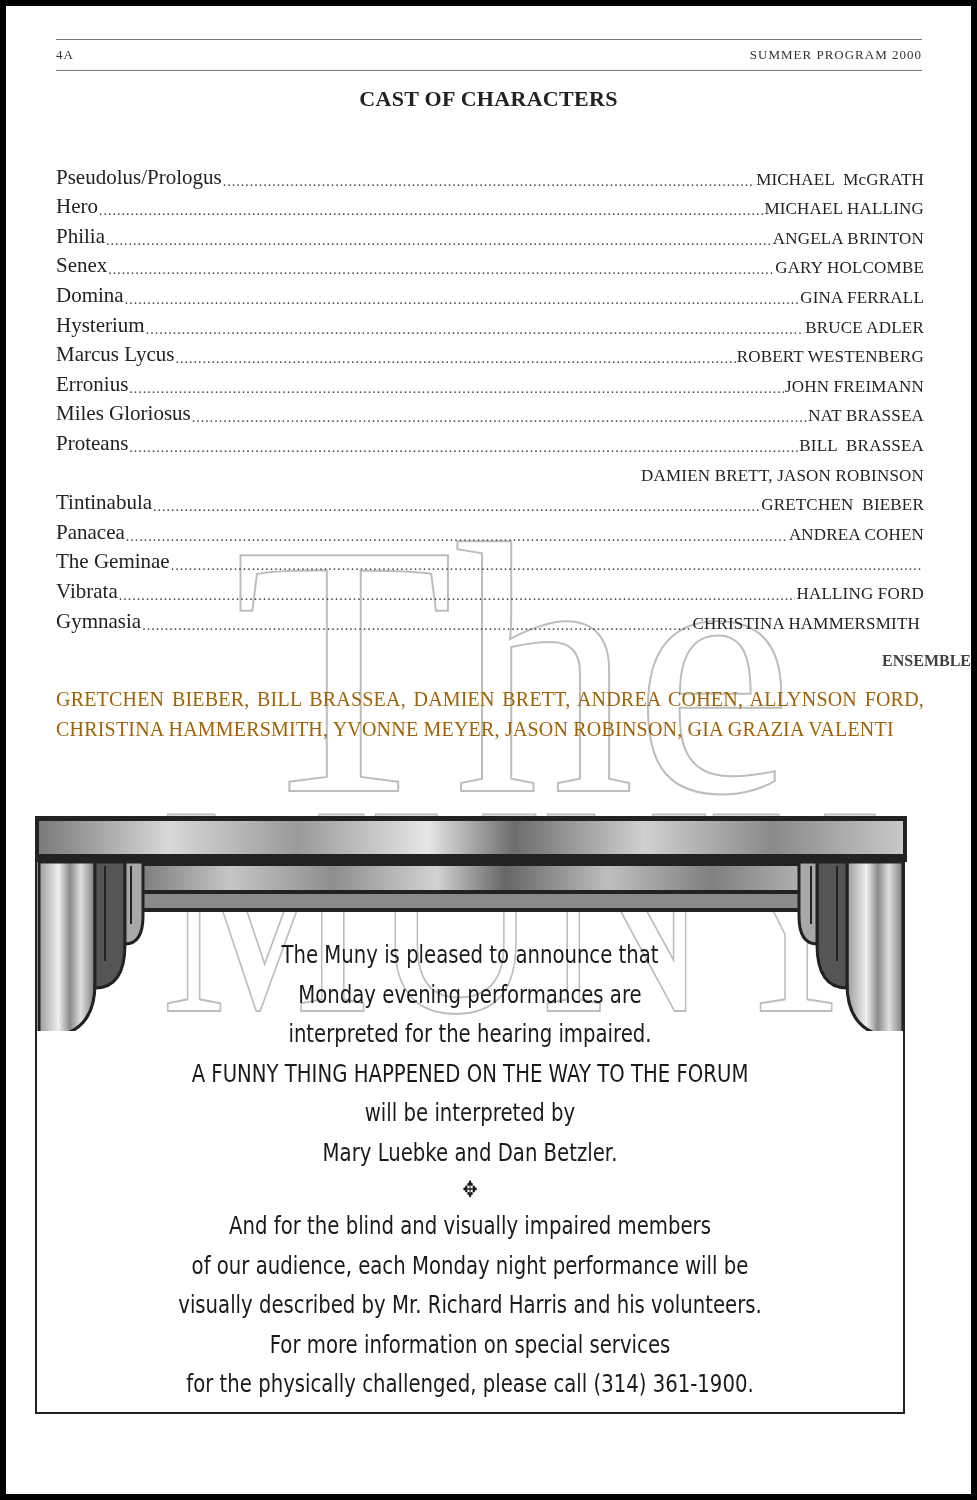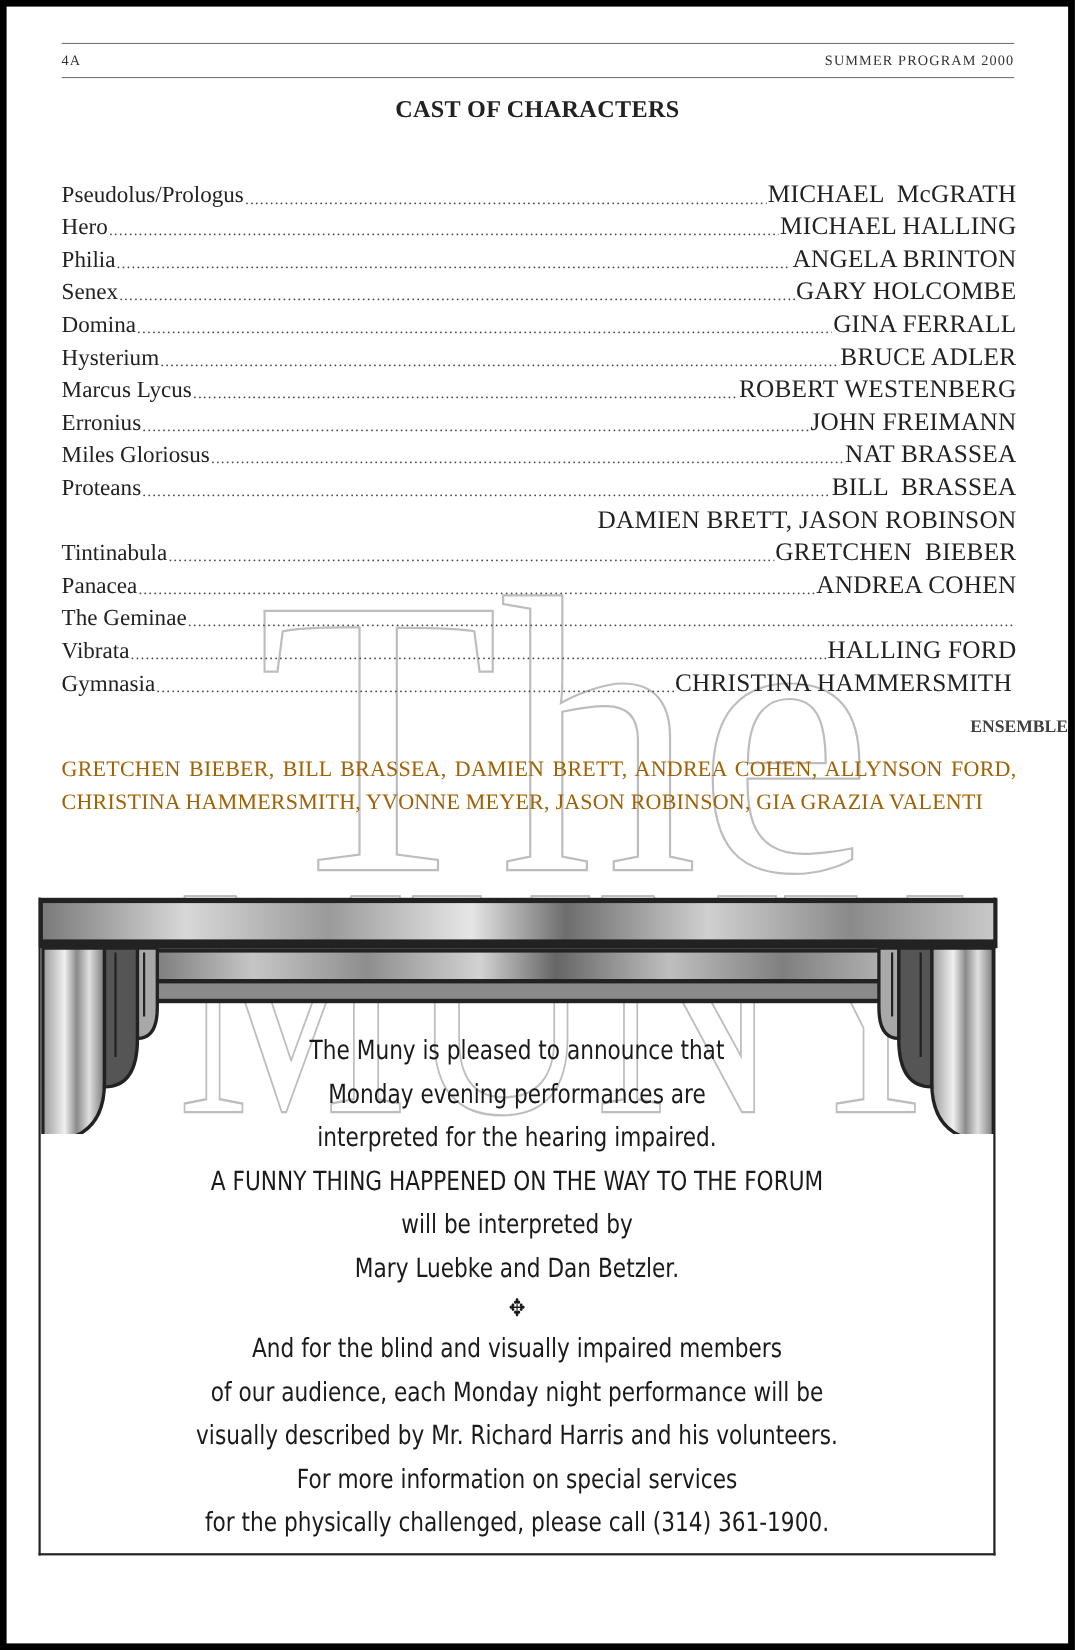--- a/index.html
+++ b/index.html
@@ -34,21 +34,21 @@
     font-family:"Liberation Serif", serif; font-size:21px; color:#222;
   }
   .cast-row .role { white-space:nowrap; }
   .cast-row .leader {
     flex:1; overflow:hidden; white-space:nowrap; letter-spacing:1px;
     color:#444; font-size:14px; margin:0 1px;
   }
   .cast-row .leader::before {
     content:"......................................................................................................................................................................................................................";
   }
-  .cast-row .actor { white-space:nowrap; font-size:23px; letter-spacing:0.2px; }
+  .cast-row .actor { white-space:nowrap; font-size:17px; letter-spacing:0.2px; }
   .cast-row.continuation { justify-content:flex-end; }
 
   .ensemble-heading {
     position:absolute; left:0; width:965px; top:646px; text-align:right;
     font-family:"Liberation Serif", serif; font-weight:bold; font-size:16px; color:#404040;
   }
   .ensemble-text {
     position:absolute; left:50px; width:868px; top:679px;
     font-family:"Liberation Serif", serif; font-size:20px; line-height:29.5px;
     color:#a16207; text-align:justify; letter-spacing:0.2px;

